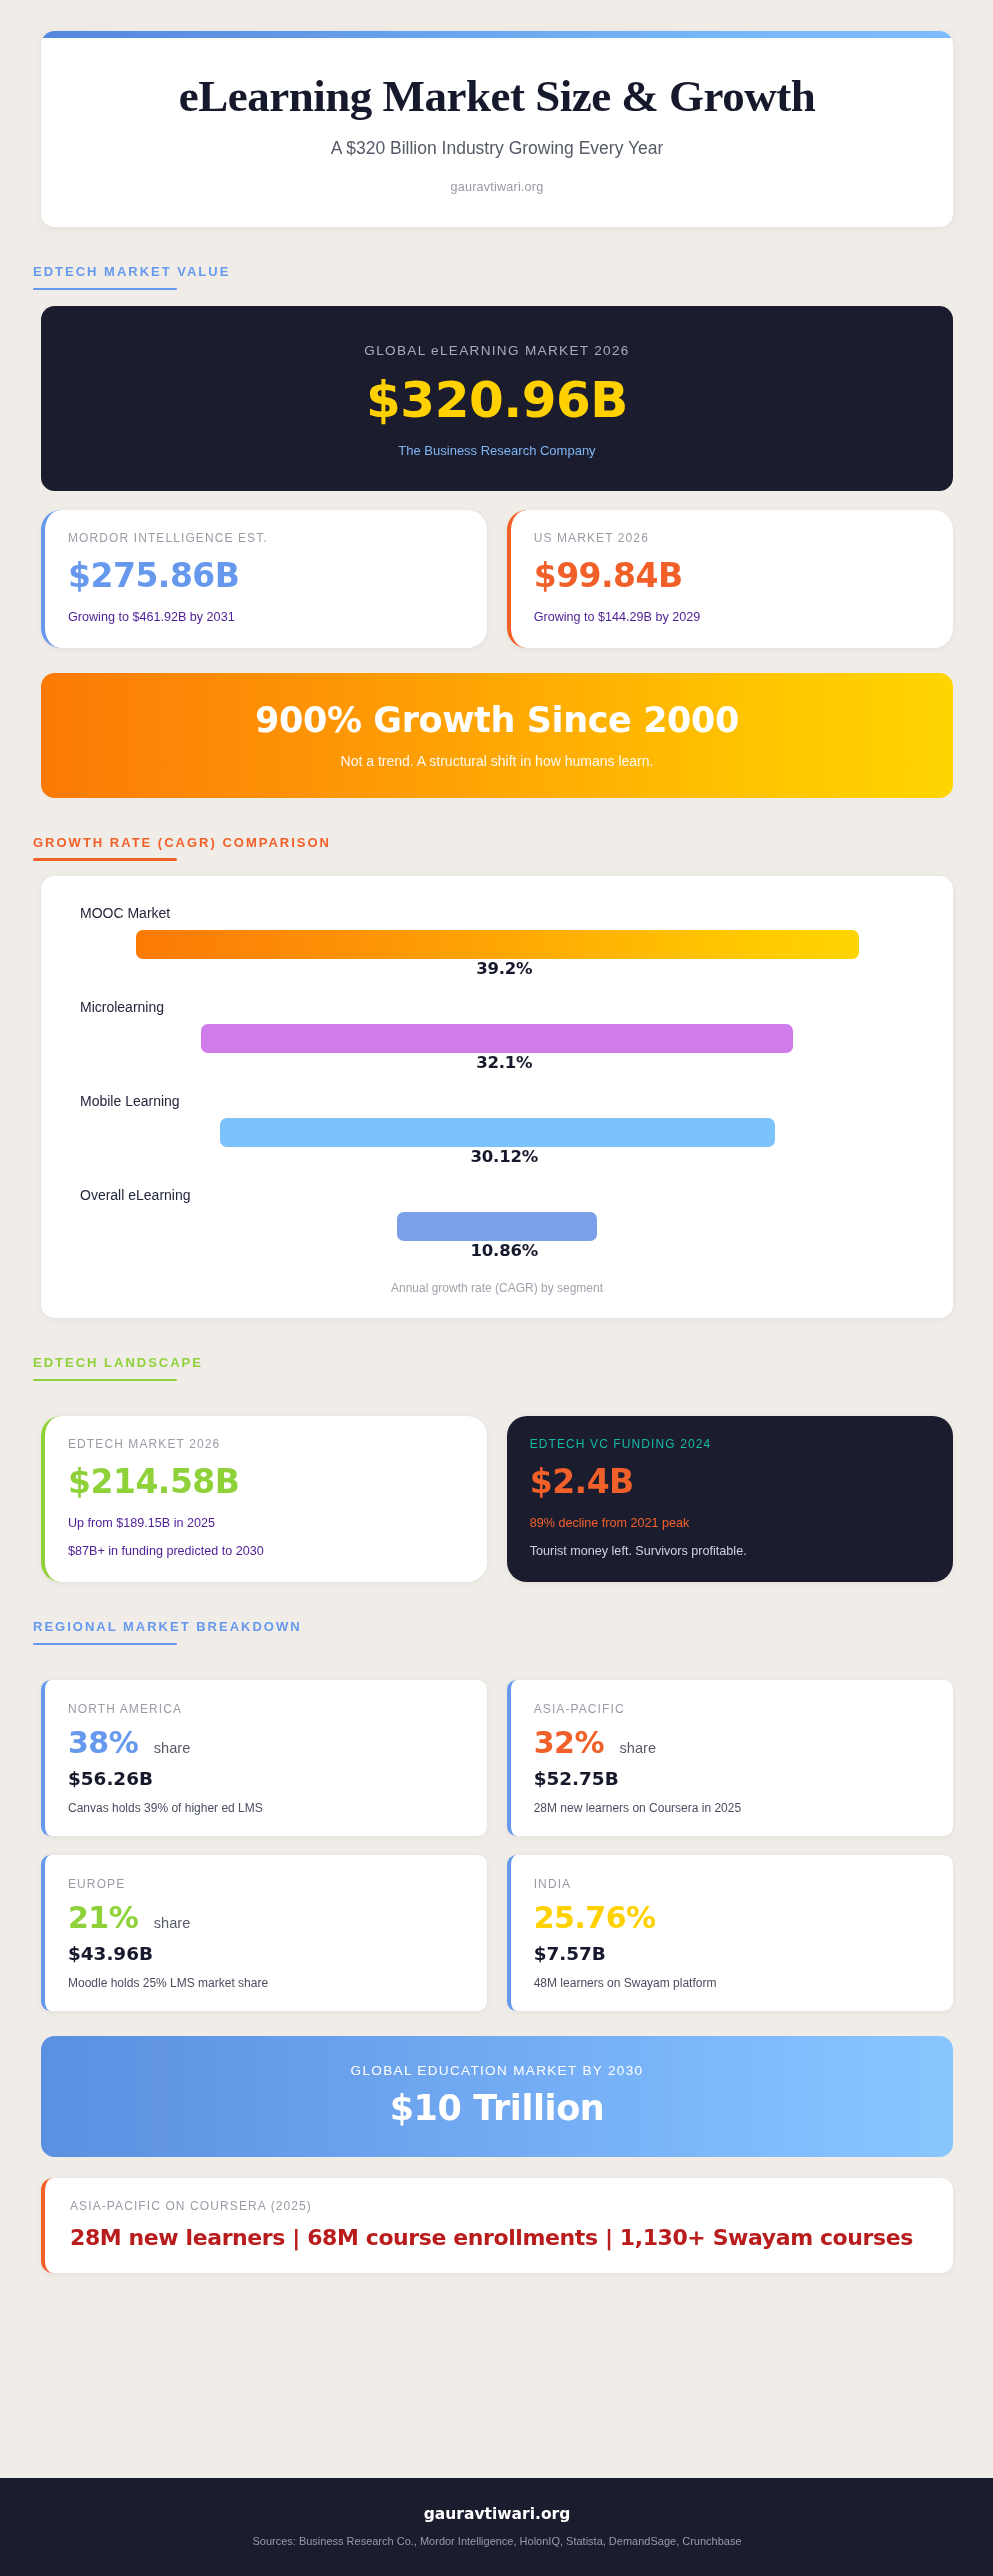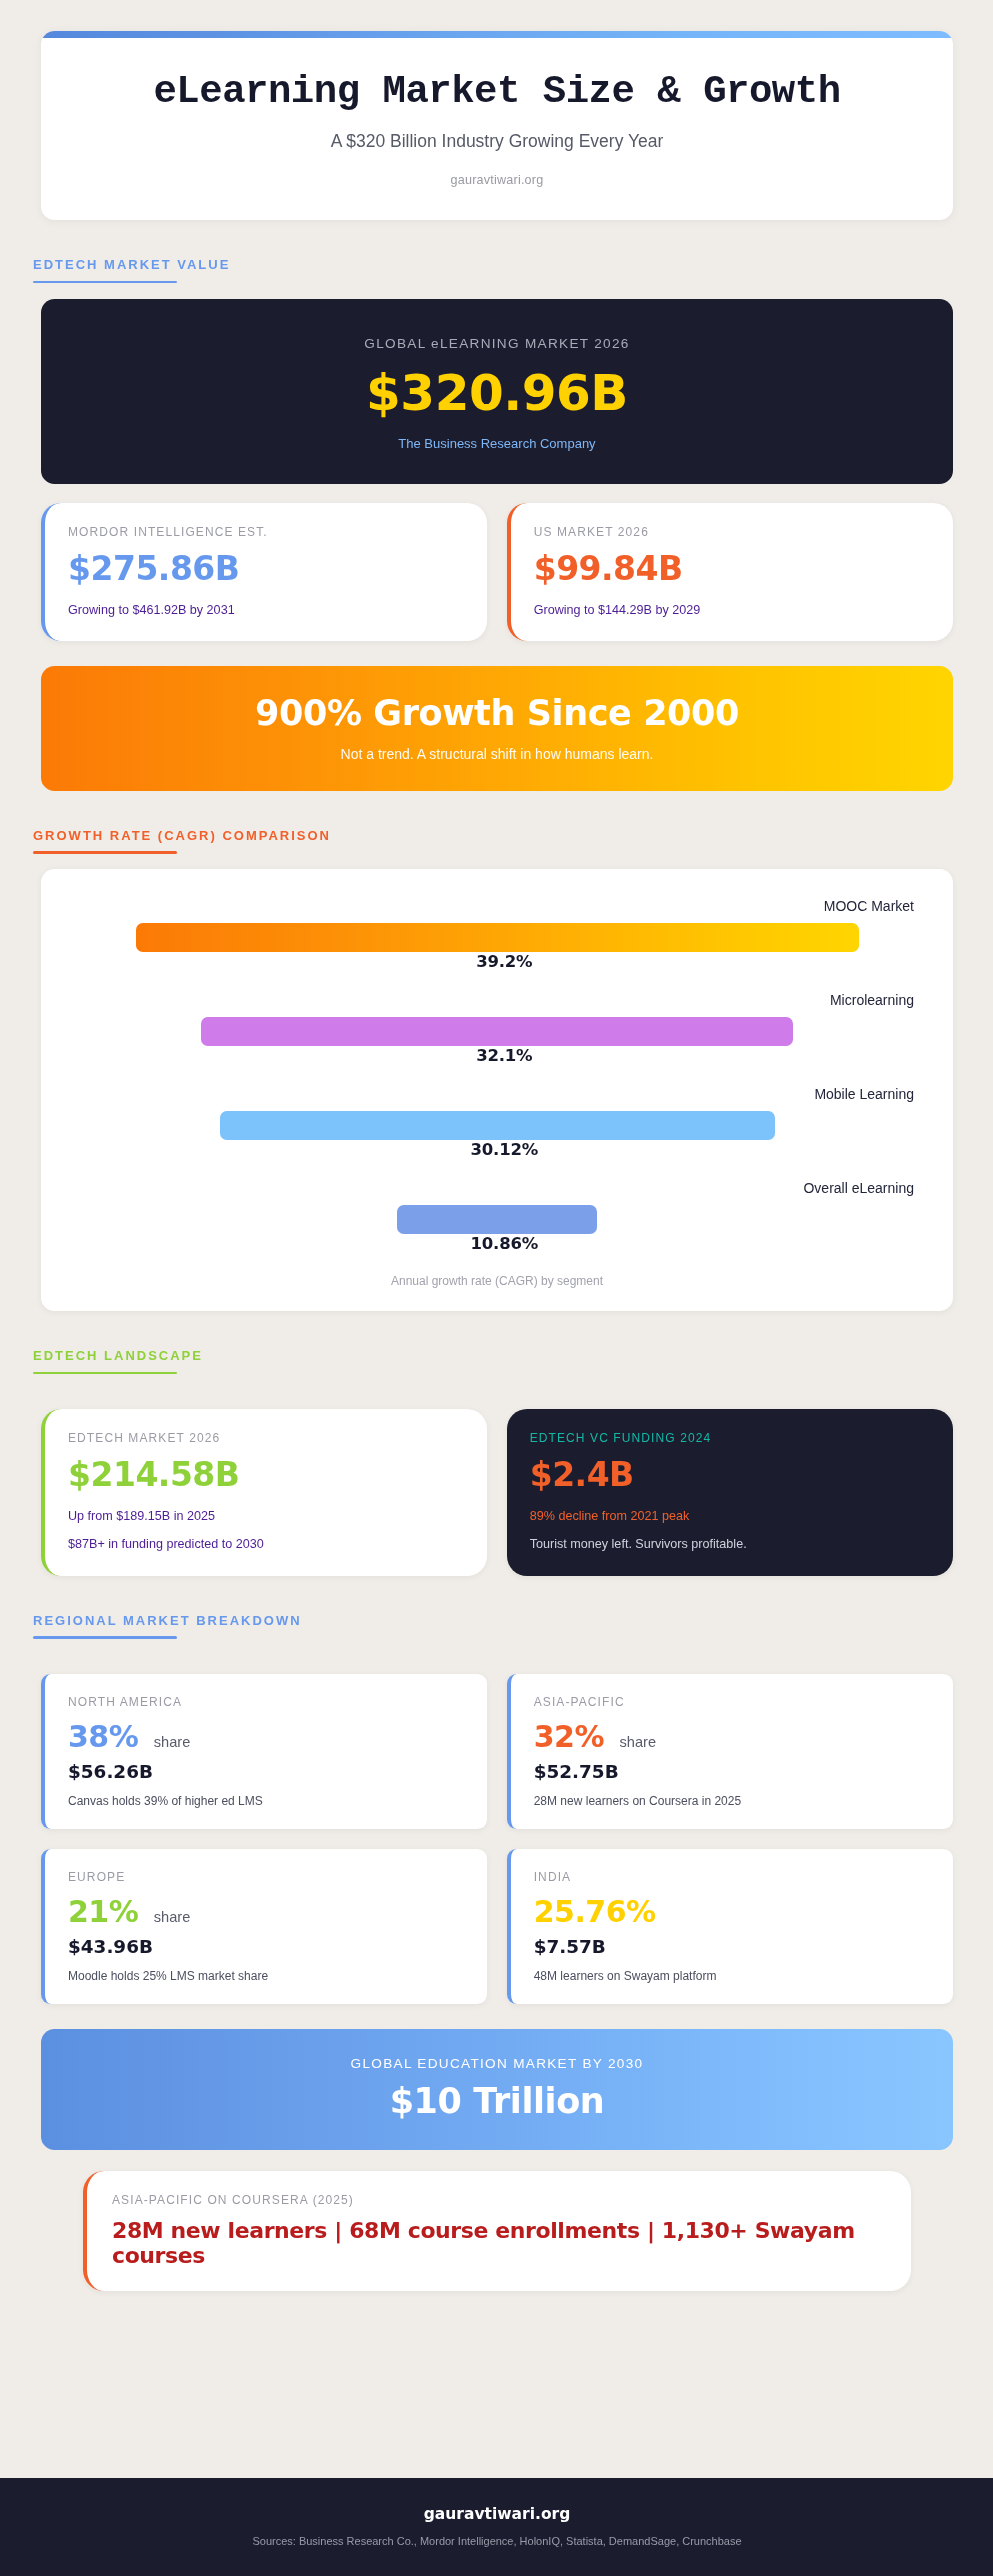--- a/index.html
+++ b/index.html
@@ -27,23 +27,23 @@
     overflow: hidden;
     padding-bottom: 33px;
   }
   .top-accent {
     height: 6.8px;
     width: 100%;
     background: linear-gradient(90deg, #5588dd 0%, #5e94e4 22%, #6aa5ef 45%, #74b4f8 70%, #7dbdff 100%);
   }
   .header-inner { padding: 33px 39px 0 39px; text-align: center; }
   .main-title {
-    font-family: Liberation Mono, monospace;
-    font-weight: 700;
-    font-size: 39px;
+    font-family: Liberation Serif, serif;
+    font-weight: 700;
+    font-size: 45px;
     letter-spacing: -0.5px;
     color: #16182b;
     line-height: 1.12;
   }
   .sub-title {
     margin-top: 16.5px;
     font-size: 17.5px;
     color: #555a66;
     font-weight: 400;
   }
@@ -201,21 +201,20 @@
     border-radius: 13.6px;
     box-shadow: 0 1.9px 7.8px rgba(0,0,0,0.05);
     padding: 29px 39px 23px 39px;
   }
   .bar-row { margin-bottom: 21.3px; }
   .bar-row:last-of-type { margin-bottom: 7.8px; }
   .bar-label {
     font-size: 14px;
     color: #23263a;
     margin-bottom: 8.7px;
-    text-align: right;
   }
   .bar-line { display: flex; align-items: center; flex-direction: column; }
   .bar {
     height: 29px;
     border-radius: 6.8px;
   }
   .bar-val {
     font-family: "DejaVu Sans", sans-serif;
     font-weight: 700;
     font-size: 16.5px;
@@ -272,24 +271,24 @@
     margin-bottom: 11.6px;
   }
   .region-note { font-size: 12px; color: #4a4e5e; }
   .p-blue { color: #6699ee; }
   .p-orange { color: #f2602a; }
   .p-green { color: #8ed139; }
   .p-yellow { color: #ffd100; }
 
   
   .highlight {
-    width: 828px;
+    width: 912px;
     margin: 21.3px auto 0 auto;
     background: #ffffff;
-    border-radius: 21px;
+    border-radius: 12px;
     box-shadow: 0 1.9px 6.8px rgba(0,0,0,0.05);
     border-left: 4.9px solid #f2602a;
     padding: 21.3px 25px 23px 25px;
   }
   .highlight .label {
     font-size: 12px;
     letter-spacing: 1.1px;
     color: #9b9ba6;
     font-weight: 500;
   }

